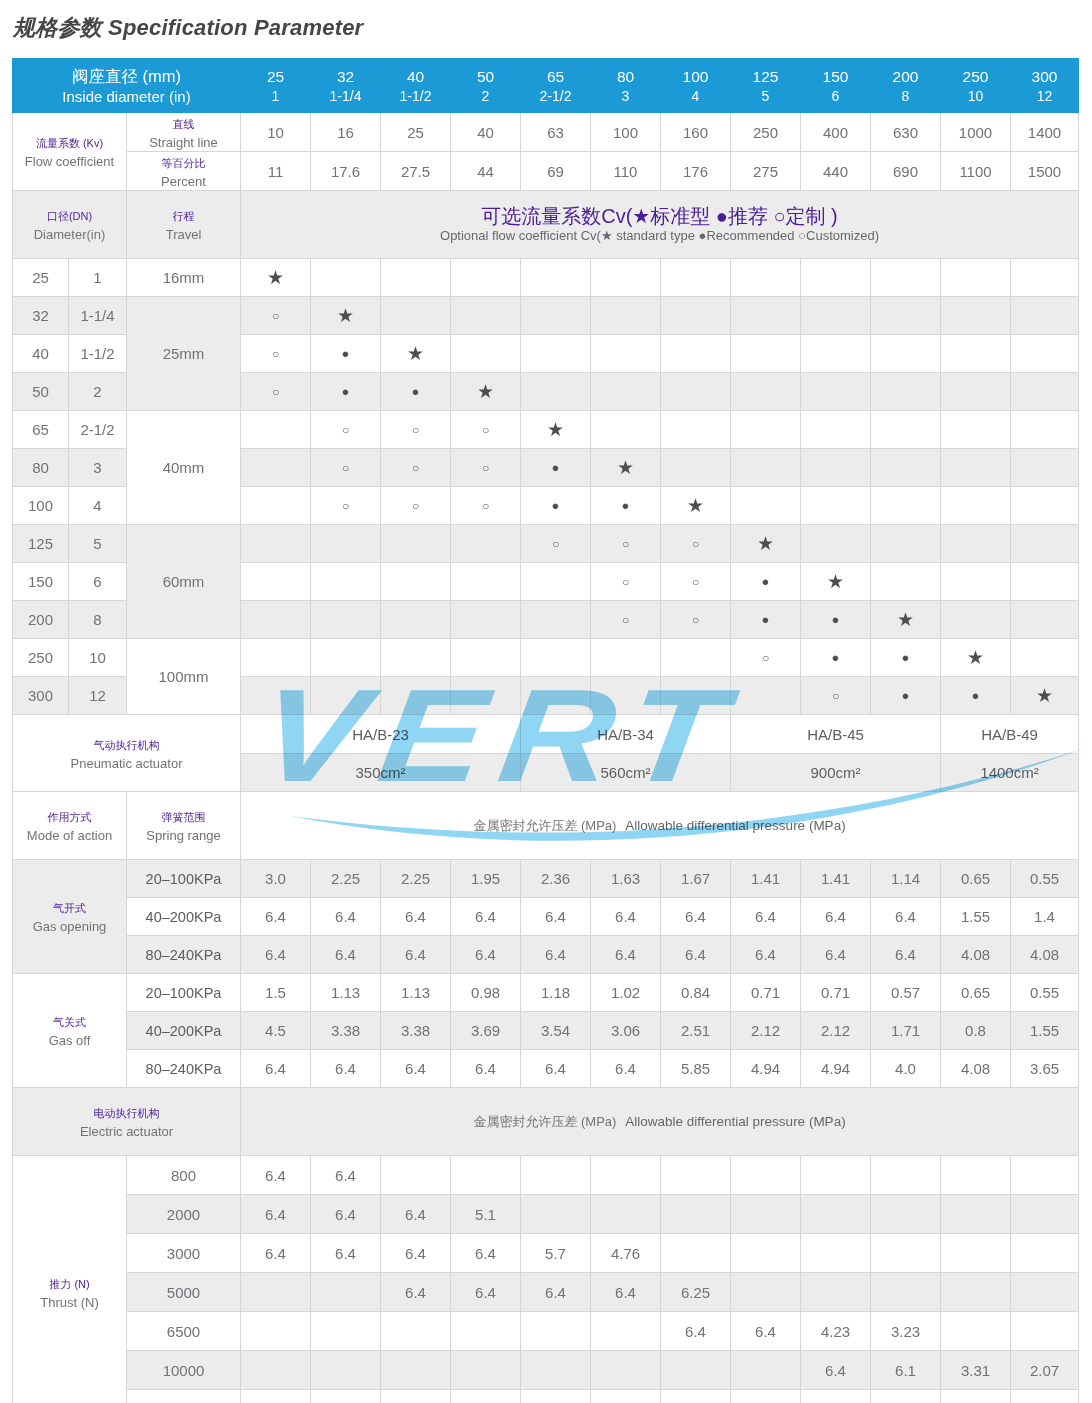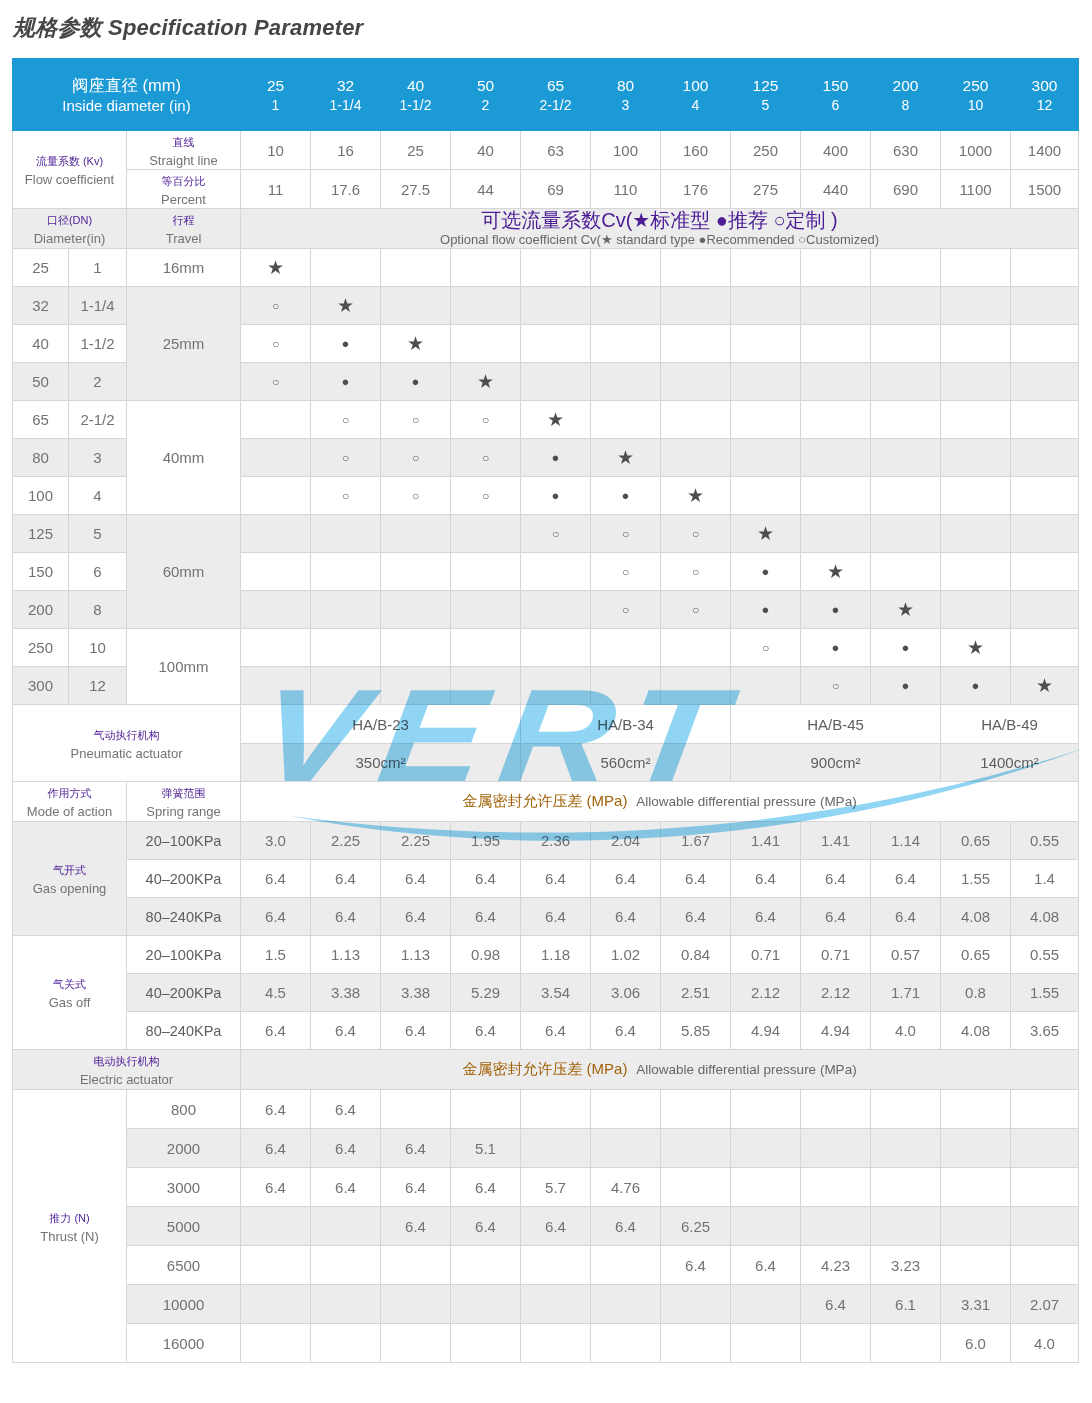--- a/index.html
+++ b/index.html
@@ -10,38 +10,38 @@
   .page-title{
     position:absolute;left:13px;top:13px;font-size:22px;font-weight:bold;color:#464646;letter-spacing:.2px;font-style:italic;
   }
   table.spec{
     position:absolute;left:12px;top:58px;width:1066px;border-collapse:collapse;table-layout:fixed;
   }
   td{
     border:1px solid #d6d6d6;text-align:center;vertical-align:middle;padding:0;
     color:#707174;overflow:hidden;background:#ffffff;
   }
-  tr.h54{height:72px}tr.h50{height:40px}tr.h39{height:39px}tr.h38{height:38px}
+  tr.h54{height:54px}tr.h50{height:68px}tr.h39{height:39px}tr.h38{height:38px}
   tr.rg td{background:#ececec}
   tr.rw td{background:#ffffff}
   td.lab{background:#e9e9e9}
   tr.hdr td{background:#1b9ad5;border:1px solid #1b9ad5;border-left:1px solid #58b8e2;color:#ffffff}
   tr.hdr td:first-child{border-left:1px solid #1b9ad5}
   .bz{font-size:15.5px;line-height:21px}
   .be{font-size:14px;line-height:19px}
   .bz0{font-size:16.5px;line-height:22px}
   .be0{font-size:15px;line-height:20px}
   .zh{font-size:11px;line-height:20px;color:#4c1d95}
   .en{font-size:13px;line-height:17px;color:#737373}
   .num{font-size:15px;color:#717276}
   .rng{font-size:14.5px;color:#5d5e61}
   .mdl{font-size:15px;color:#5d5e61}
   .cvz{font-size:20px;line-height:21px;color:#4c1d95}
   .cve{font-size:13px;line-height:17px;color:#66676a}
-  .prz{font-size:15px;color:#a16207}
+  .prz{font-size:13px;color:#737373}
   .pre{font-size:13.5px;color:#66676a}
   td.sym{font-size:13px;color:#58595c}
   td.sym.st{font-size:19px;color:#4d4e50}
   td.sym.dt{font-size:13px;color:#4d4e50}
   td.sym.cr{font-size:12px;color:#5c5d60}
   .wm{position:absolute;left:262px;top:666px;width:840px;height:215px;pointer-events:none;mix-blend-mode:multiply;opacity:.9}
   .wmtext{
     position:absolute;left:8px;top:4px;font-size:132px;line-height:132px;font-weight:bold;font-style:italic;
     letter-spacing:14px;color:#85d1f3;transform:skewX(-8deg) scaleX(1.18);transform-origin:left top;white-space:nowrap;
   }
@@ -415,21 +415,21 @@
   <td class="lab" rowspan="3" colspan="2">
           <div class="zh">气开式</div>
           <div class="en">Gas opening</div>
         </td>
   <td class="lab rng">20–100KPa</td>
   <td class="num">3.0</td>
         <td class="num">2.25</td>
         <td class="num">2.25</td>
         <td class="num">1.95</td>
         <td class="num">2.36</td>
-        <td class="num">2.04</td>
+        <td class="num">1.63</td>
         <td class="num">1.67</td>
         <td class="num">1.41</td>
         <td class="num">1.41</td>
         <td class="num">1.14</td>
         <td class="num">0.65</td>
         <td class="num">0.55</td>
 </tr>
 <tr class="rw h38">
   <td class="lab rng">40–200KPa</td>
   <td class="num">6.4</td>
@@ -478,21 +478,21 @@
         <td class="num">0.71</td>
         <td class="num">0.57</td>
         <td class="num">0.65</td>
         <td class="num">0.55</td>
 </tr>
 <tr class="rg h38">
   <td class="lab rng">40–200KPa</td>
   <td class="num">4.5</td>
         <td class="num">3.38</td>
         <td class="num">3.38</td>
-        <td class="num">5.29</td>
+        <td class="num">3.69</td>
         <td class="num">3.54</td>
         <td class="num">3.06</td>
         <td class="num">2.51</td>
         <td class="num">2.12</td>
         <td class="num">2.12</td>
         <td class="num">1.71</td>
         <td class="num">0.8</td>
         <td class="num">1.55</td>
 </tr>
 <tr class="rw h38">

